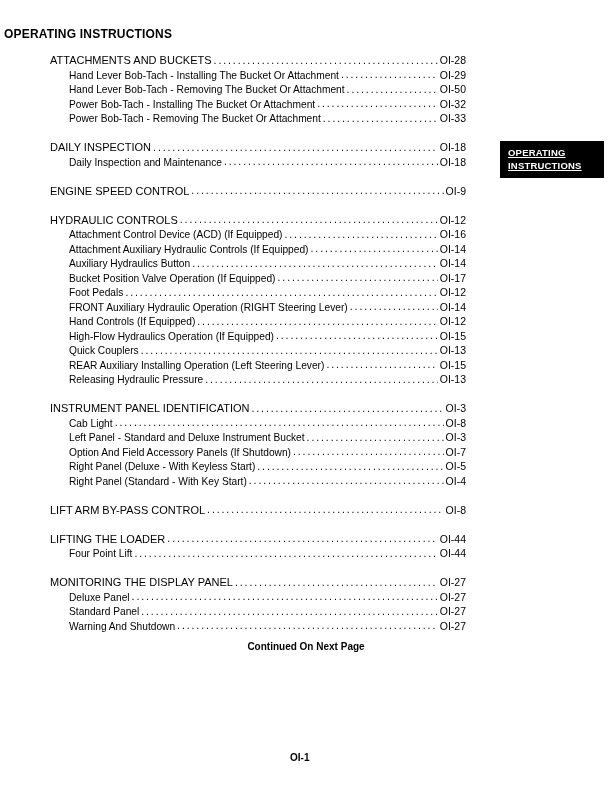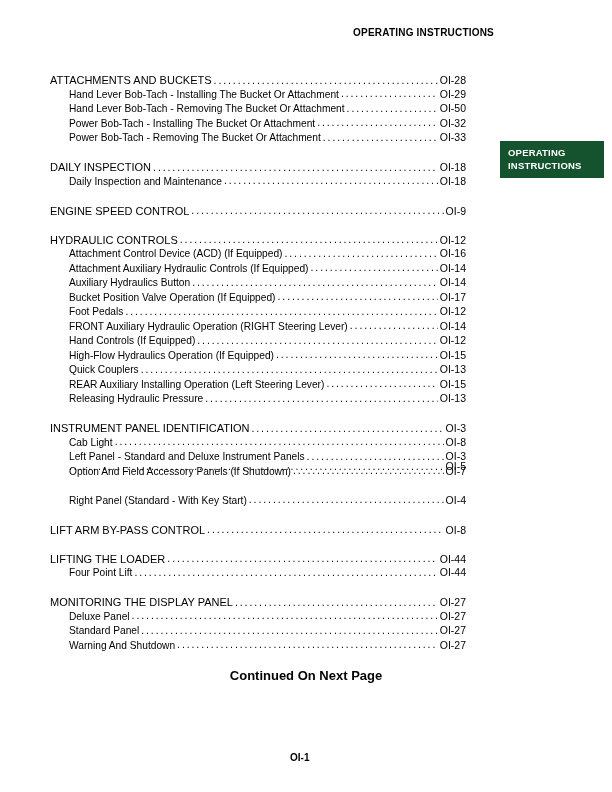--- a/index.html
+++ b/index.html
@@ -19,44 +19,45 @@
   .page {
     position: absolute;
     left: 0; top: 0;
     width: 612px;
     height: 792px;
   }
 
   
   .page-title {
     position: absolute;
-    left: 12px;
+    left: 4px;
     top: 27px;
     width: 482px;
-    text-align: right;
-    font-size: 10px;
+    text-align: left;
+    font-size: 12px;
     font-weight: bold;
     letter-spacing: 0.2px;
   }
 
   
   .thumb-tab {
     position: absolute;
     left: 500px;
     top: 141px;
     width: 104px;
     height: 37px;
-    background: #14532d;
+    background: #000000;
     color: #ffffff;
     font-size: 9.5px;
     font-weight: bold;
     line-height: 12.5px;
     padding: 6px 0 0 8px;
     box-sizing: border-box;
     letter-spacing: 0.2px;
+    text-decoration: underline;
   }
   .thumb-tab div { white-space: nowrap; }
 
   
   .toc {
     position: absolute;
     left: 50px;
     top: 54px;
     width: 416px;
   }
@@ -68,21 +69,20 @@
     display: flex;
     align-items: baseline;
     height: 14.5px;
     font-size: 10.5px;
     white-space: nowrap;
   }
 
   .toc-row .label {
     flex: 0 0 auto;
     padding-right: 2px;
-    margin-top: 20px;
   }
   .toc-row .leader {
     flex: 1 1 auto;
     overflow: hidden;
     white-space: nowrap;
     letter-spacing: 1.9px;
     font-size: 10.5px;
     position: relative;
     top: -0.5px;
   }
@@ -95,24 +95,24 @@
   .toc-row.level-1 .label { font-size: 11px; }
   .toc-row.level-1 { height: 14.5px; }
 
   .toc-row.level-2 { padding-left: 19px; }
   .toc-row.level-2 .label { font-size: 10.2px; }
 
   
   .continued {
     position: absolute;
     left: 0;
-    top: 668px;
+    top: 641px;
     width: 612px;
     text-align: center;
-    font-size: 13px;
+    font-size: 10px;
     font-weight: bold;
   }
 
   
   .footer-pageno {
     position: absolute;
     left: 290px;
     top: 752px;
     font-size: 10px;
     font-weight: bold;
@@ -253,30 +253,31 @@
           <span class="label">INSTRUMENT PANEL IDENTIFICATION</span>
           <span class="leader">........................................................................................................................................................................................................</span>
           <span class="pageno">OI-3</span>
         </div>
         <div class="toc-row level-2">
           <span class="label">Cab Light</span>
           <span class="leader">........................................................................................................................................................................................................</span>
           <span class="pageno">OI-8</span>
         </div>
         <div class="toc-row level-2">
-          <span class="label">Left Panel - Standard and Deluxe Instrument Panels</span>
+          <span class="label">Left Panel - Standard and Deluxe Instrument Bucket</span>
           <span class="leader">........................................................................................................................................................................................................</span>
           <span class="pageno">OI-3</span>
         </div>
         <div class="toc-row level-2">
           <span class="label">Option And Field Accessory Panels (If Shutdown)</span>
           <span class="leader">........................................................................................................................................................................................................</span>
           <span class="pageno">OI-7</span>
         </div>
         <div class="toc-row level-2">
+          <span class="label">Right Panel (Deluxe - With Keyless Start)</span>
           <span class="leader">........................................................................................................................................................................................................</span>
           <span class="pageno">OI-5</span>
         </div>
         <div class="toc-row level-2">
           <span class="label">Right Panel (Standard - With Key Start)</span>
           <span class="leader">........................................................................................................................................................................................................</span>
           <span class="pageno">OI-4</span>
         </div>
       </div>
       <div class="toc-group">

